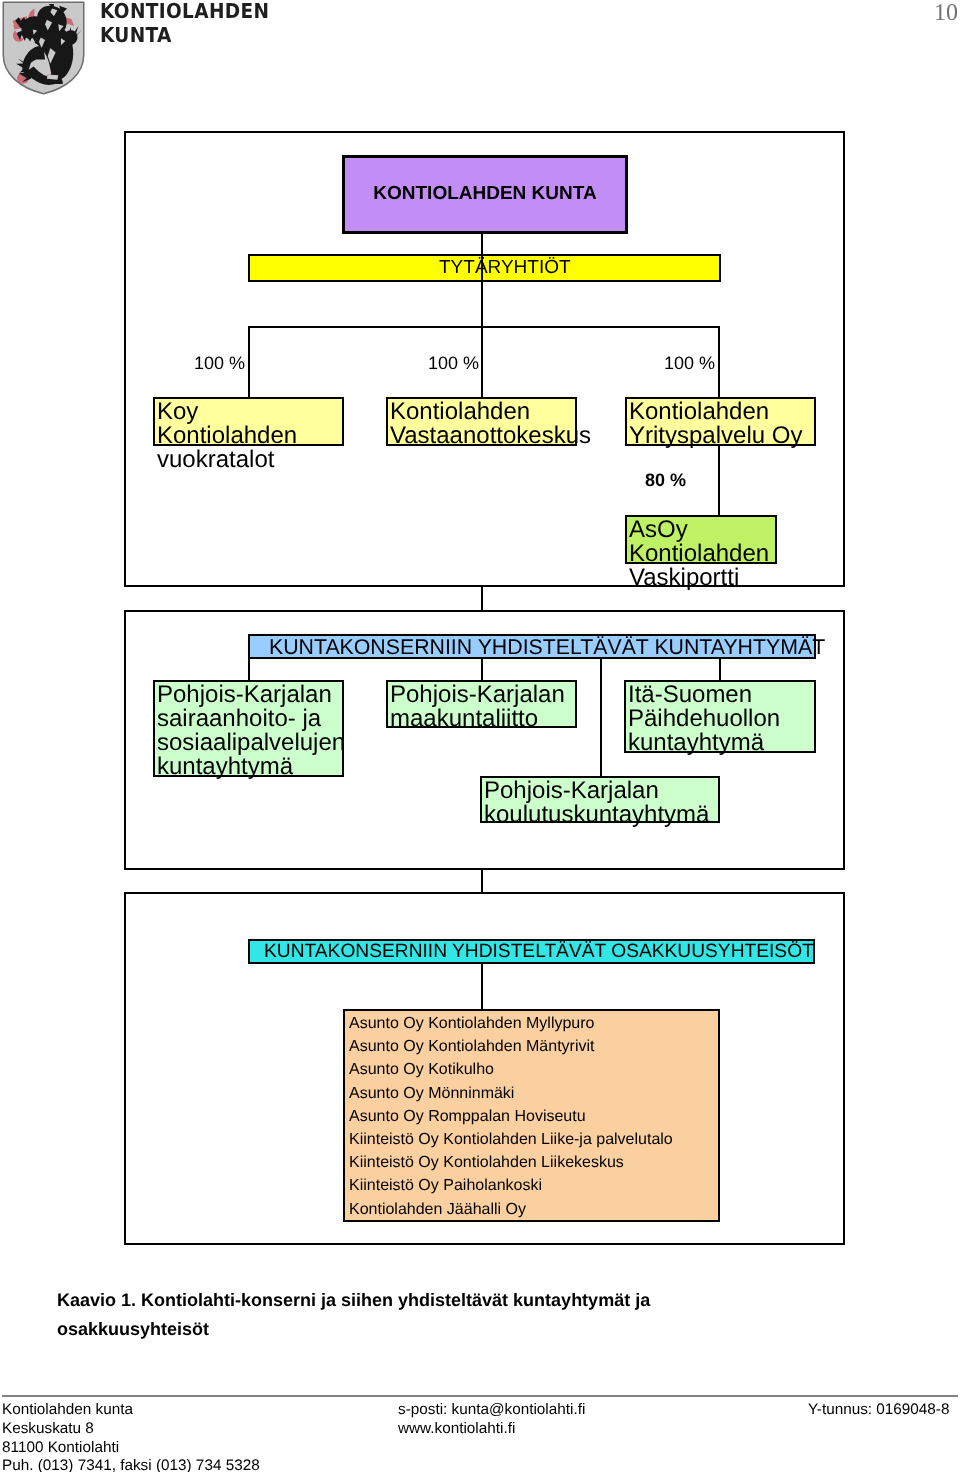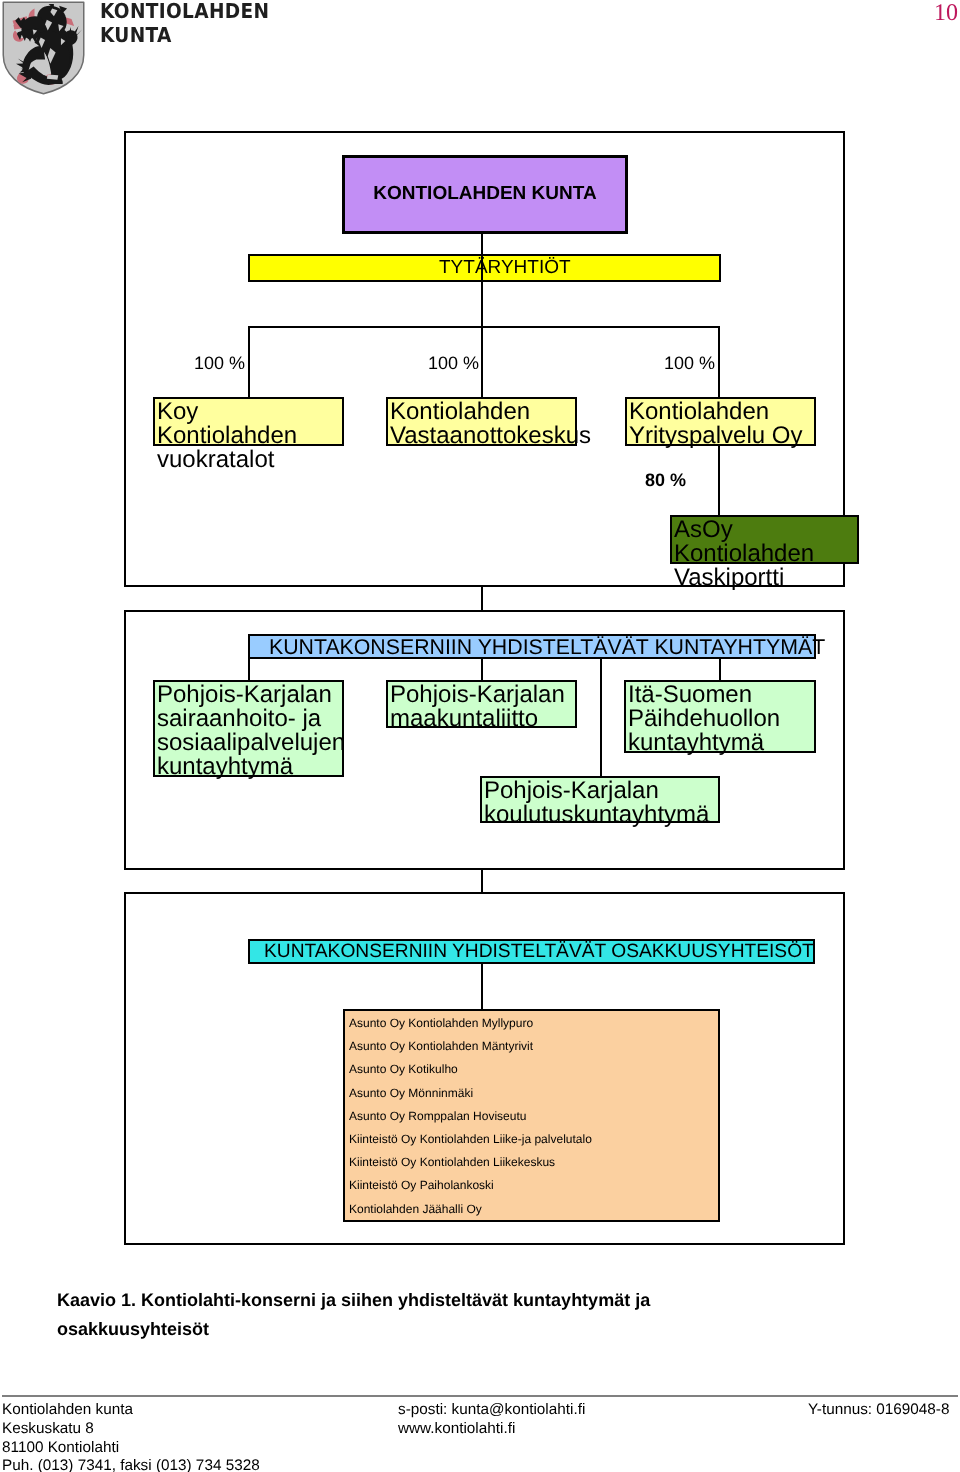--- a/index.html
+++ b/index.html
@@ -4,21 +4,21 @@
 <title>Kontiolahti-konserni</title>
 <style>
   html,body{margin:0;padding:0;background:#ffffff;overflow:hidden;}
   body{width:960px;height:1472px;position:relative;overflow:hidden;
        font-family:"Liberation Sans",sans-serif;color:#000;
        -webkit-font-smoothing:antialiased;
        text-rendering:geometricPrecision;}
   *{-webkit-font-smoothing:antialiased;}
   .abs{position:absolute;}
   .pagenum{left:901px;top:-1px;width:57px;text-align:right;
-           font-family:"Liberation Serif",serif;font-size:24px;line-height:28px;color:#be185d;}
+           font-family:"Liberation Serif",serif;font-size:24px;line-height:28px;color:#737373;}
   
   .crest{left:2px;top:1px;width:83px;height:94px;}
   .logotext{left:100px;top:0px;font-family:"DejaVu Sans Condensed","DejaVu Sans",sans-serif;
             font-weight:bold;font-size:20.6px;letter-spacing:0.35px;
             line-height:23.5px;color:#1f1f1f;}
   
   .frame{border:2px solid #000;box-sizing:border-box;}
   .box{box-sizing:border-box;border:2px solid #000;}
   .node{font-size:24px;line-height:24px;}
   .node > span{display:block;white-space:pre-line;padding:1px 2px 0 2px;}
@@ -128,21 +128,21 @@
     <span>Kontiolahden
 Vastaanottokeskus</span>
   </div>
   <div class="abs box node" style="left:625px;top:397px;width:191px;height:49px;background:#ffff9e;">
     <span>Kontiolahden
 Yrityspalvelu Oy</span>
   </div>
 
   <div class="abs vline" style="left:718px;top:446px;height:70px;"></div>
   <div class="abs pct" style="left:645px;top:470px;width:70px;text-align:left;font-weight:bold;">80 %</div>
-  <div class="abs box node" style="left:625px;top:515px;width:189px;height:49px;background:#4d7c0f;margin-left:45px;">
+  <div class="abs box node" style="left:625px;top:515px;width:152px;height:49px;background:#bef264;">
     <span>AsOy Kontiolahden
 Vaskiportti</span>
   </div>
 
   <div class="abs vline" style="left:481px;top:585px;height:26px;"></div>
 
   <div class="abs frame" style="left:124px;top:610px;width:721px;height:260px;"></div>
   <div class="abs hdrbar" style="left:248px;top:634px;width:568px;height:25px;background:#99ccff;">
     <div style="font-size:21.3px;line-height:24px;margin-top:-1px;padding-left:19px;">KUNTAKONSERNIIN YHDISTELTÄVÄT  KUNTAYHTYMÄT</div>
   </div>
@@ -174,21 +174,21 @@
 
   <div class="abs vline" style="left:481px;top:868px;height:25px;"></div>
 
   <div class="abs frame" style="left:124px;top:892px;width:721px;height:353px;"></div>
   <div class="abs hdrbar" style="left:248px;top:939px;width:567px;height:25px;background:#33e6e6;">
     <div style="font-size:19.2px;line-height:24px;margin-top:-1px;padding-left:14px;">KUNTAKONSERNIIN YHDISTELTÄVÄT OSAKKUUSYHTEISÖT</div>
   </div>
   <div class="abs vline" style="left:481px;top:963px;height:47px;"></div>
 
   <div class="abs box" style="left:343px;top:1009px;width:377px;height:213px;background:#fbd0a0;">
-    <div id="assoc-list" style="font-size:12px;line-height:23.2px;padding:1px 0 0 4px;">
+    <div id="assoc-list" style="font-size:16px;line-height:23.2px;padding:1px 0 0 4px;">
         <div>Asunto Oy Kontiolahden Myllypuro</div>
         <div>Asunto Oy Kontiolahden Mäntyrivit</div>
         <div>Asunto Oy Kotikulho</div>
         <div>Asunto Oy Mönninmäki</div>
         <div>Asunto Oy Romppalan Hoviseutu</div>
         <div>Kiinteistö Oy Kontiolahden Liike-ja palvelutalo</div>
         <div>Kiinteistö Oy Kontiolahden Liikekeskus</div>
         <div>Kiinteistö Oy Paiholankoski</div>
         <div>Kontiolahden Jäähalli Oy</div>
       </div>

